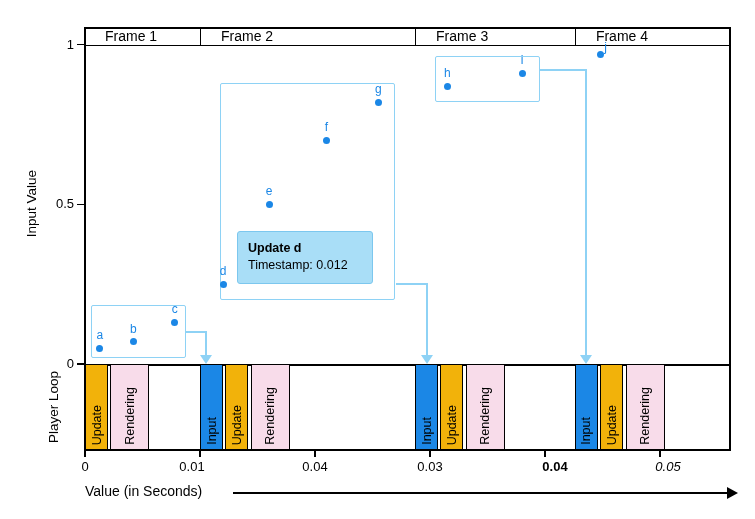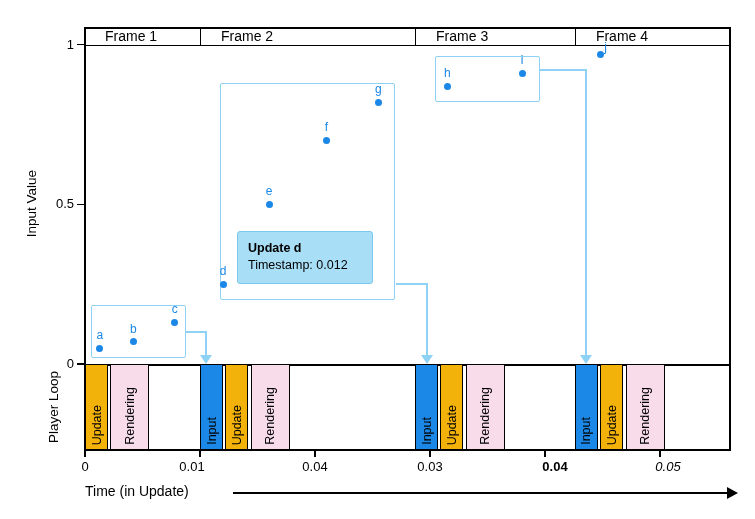--- a/index.html
+++ b/index.html
@@ -158,17 +158,17 @@
       <div class="x-tick-label" style="left: 408px;">0.03</div>
       <div class="x-tick" style="left: 544.25px;"></div>
       <div class="x-tick-label" style="left: 533px; font-weight: bold;">0.04</div>
       <div class="x-tick" style="left: 659.25px;"></div>
       <div class="x-tick-label" style="left: 646px; font-style: italic;">0.05</div>
     </div>
 
   <div class="vlabel" id="y-axis-label">Input Value</div>
   <div class="vlabel" id="loop-label">Player Loop</div>
 
-  <div id="x-axis-label">Time (in Update)</div>
+  <div id="x-axis-label">Value (in Seconds)</div>
   <div id="x-arrow-line"></div>
   <div id="x-arrow-head"></div>
 
 </div>
 
 </body></html>

